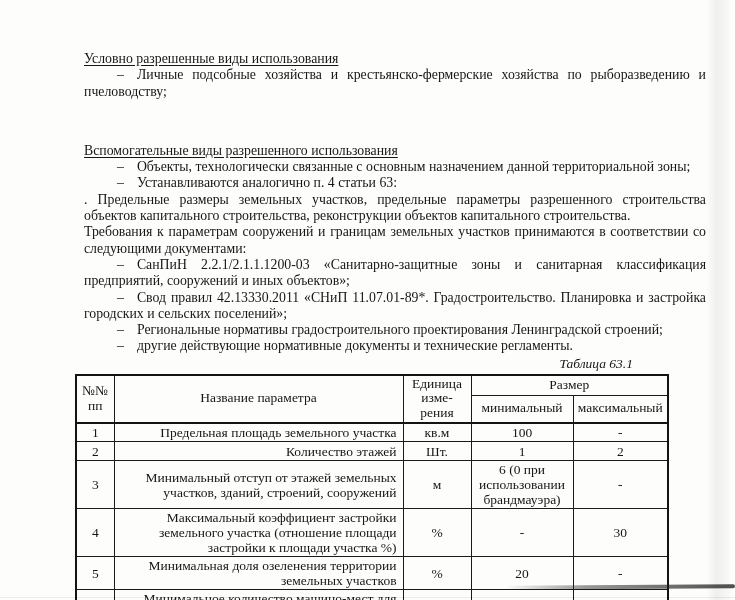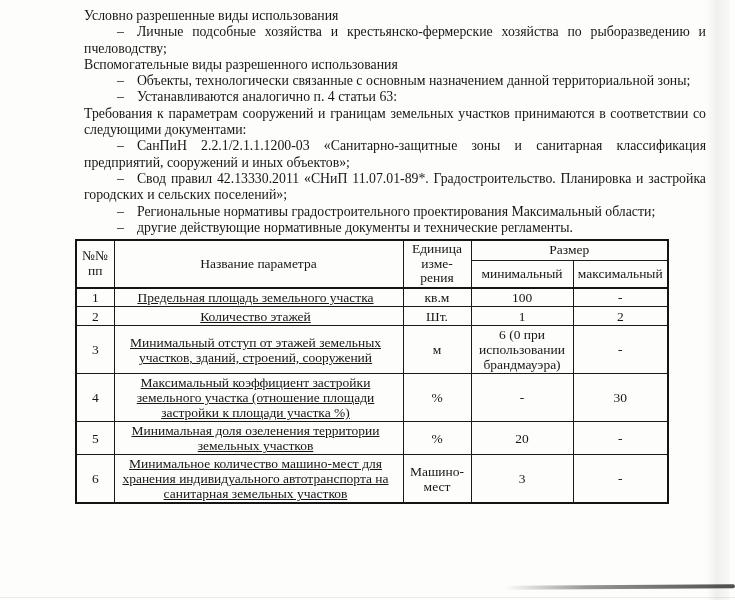--- a/index.html
+++ b/index.html
@@ -17,21 +17,23 @@
     padding: 8px 28px 0 84px;
   }
   .text-block {
     width: 622px;
     font-size: 13.8px;
     line-height: 16.3px;
   }
   p.para { text-align: justify; }
   p.heading {
     text-align: left;
+    text-decoration: underline;
     text-underline-offset: 2px;
+    margin-top: 43px;
   }
   p.bullet { text-indent: 33px; }
   .dash { padding-right: 13px; }
   .caption-row {
     width: 592px;
     margin-left: -9px;
     margin-top: 1px;
     padding-right: 34px;
     text-align: right;
     font-style: italic;
@@ -56,21 +58,21 @@
   }
   .params thead th {
     text-align: center;
     white-space: pre-line;
     line-height: 14.6px;
   }
   .params thead { border-bottom: 2.5px solid #141414; }
   tr.hrow-top { height: 19px; }
   tr.hrow-sub { height: 25px; }
   .params tbody td { text-align: center; }
-  .params tbody td.cell-name { text-align: center; padding-left: 0; padding-right: 6px; text-decoration: underline; }
+  .params tbody td.cell-name { text-align: right; padding-left: 0; padding-right: 6px; }
   .params tbody tr:nth-child(1) { height: 19px; }
   .params tbody tr:nth-child(2) { height: 19px; }
   .params tbody tr:nth-child(3) { height: 40px; }
   .params tbody tr:nth-child(4) { height: 48px; }
   .params tbody tr:nth-child(5) { height: 33px; }
   .params tbody tr:nth-child(6) { height: 47px; }
   .params tbody tr:nth-child(1) td, .params tbody tr:nth-child(2) td { padding-top: 0; padding-bottom: 0; }
   
   .edge-shade {
     position: absolute; top: 0; left: 706px; width: 24px; height: 600px;
@@ -94,27 +96,29 @@
 <body>
 
 <div class="page">
 
   <div class="text-block">
       <p class="para heading">Условно разрешенные виды использования</p>
       <p class="para bullet"><span class="dash">–</span><span>Личные подсобные хозяйства и крестьянско-фермерские хозяйства по рыборазведению и пчеловодству;</span></p>
       <p class="para heading">Вспомогательные виды разрешенного использования</p>
       <p class="para bullet"><span class="dash">–</span><span>Объекты, технологически связанные с основным назначением данной территориальной зоны;</span></p>
       <p class="para bullet"><span class="dash">–</span><span>Устанавливаются аналогично п. 4 статьи 63:</span></p>
+      <p class="para plain">. Предельные размеры земельных участков, предельные параметры разрешенного строительства объектов капитального строительства, реконструкции объектов капитального строительства.</p>
       <p class="para plain">Требования к параметрам сооружений и границам земельных участков принимаются в соответствии со следующими документами:</p>
       <p class="para bullet"><span class="dash">–</span><span>СанПиН 2.2.1/2.1.1.1200-03 «Санитарно-защитные зоны и санитарная классификация предприятий, сооружений и иных объектов»;</span></p>
       <p class="para bullet"><span class="dash">–</span><span>Свод правил 42.13330.2011 «СНиП 11.07.01-89*. Градостроительство. Планировка и застройка городских и сельских поселений»;</span></p>
-      <p class="para bullet"><span class="dash">–</span><span>Региональные нормативы градостроительного проектирования Максимальный области;</span></p>
+      <p class="para bullet"><span class="dash">–</span><span>Региональные нормативы градостроительного проектирования Ленинградской строений;</span></p>
       <p class="para bullet"><span class="dash">–</span><span>другие действующие нормативные документы и технические регламенты.</span></p>
     </div>
 
+  <div class="caption-row">Таблица 63.1</div>
 
   <table class="params">
     <colgroup>
       <col style="width:38px">
       <col style="width:289px">
       <col style="width:68px">
       <col style="width:102px">
       <col style="width:95px">
     </colgroup>
     <thead>

